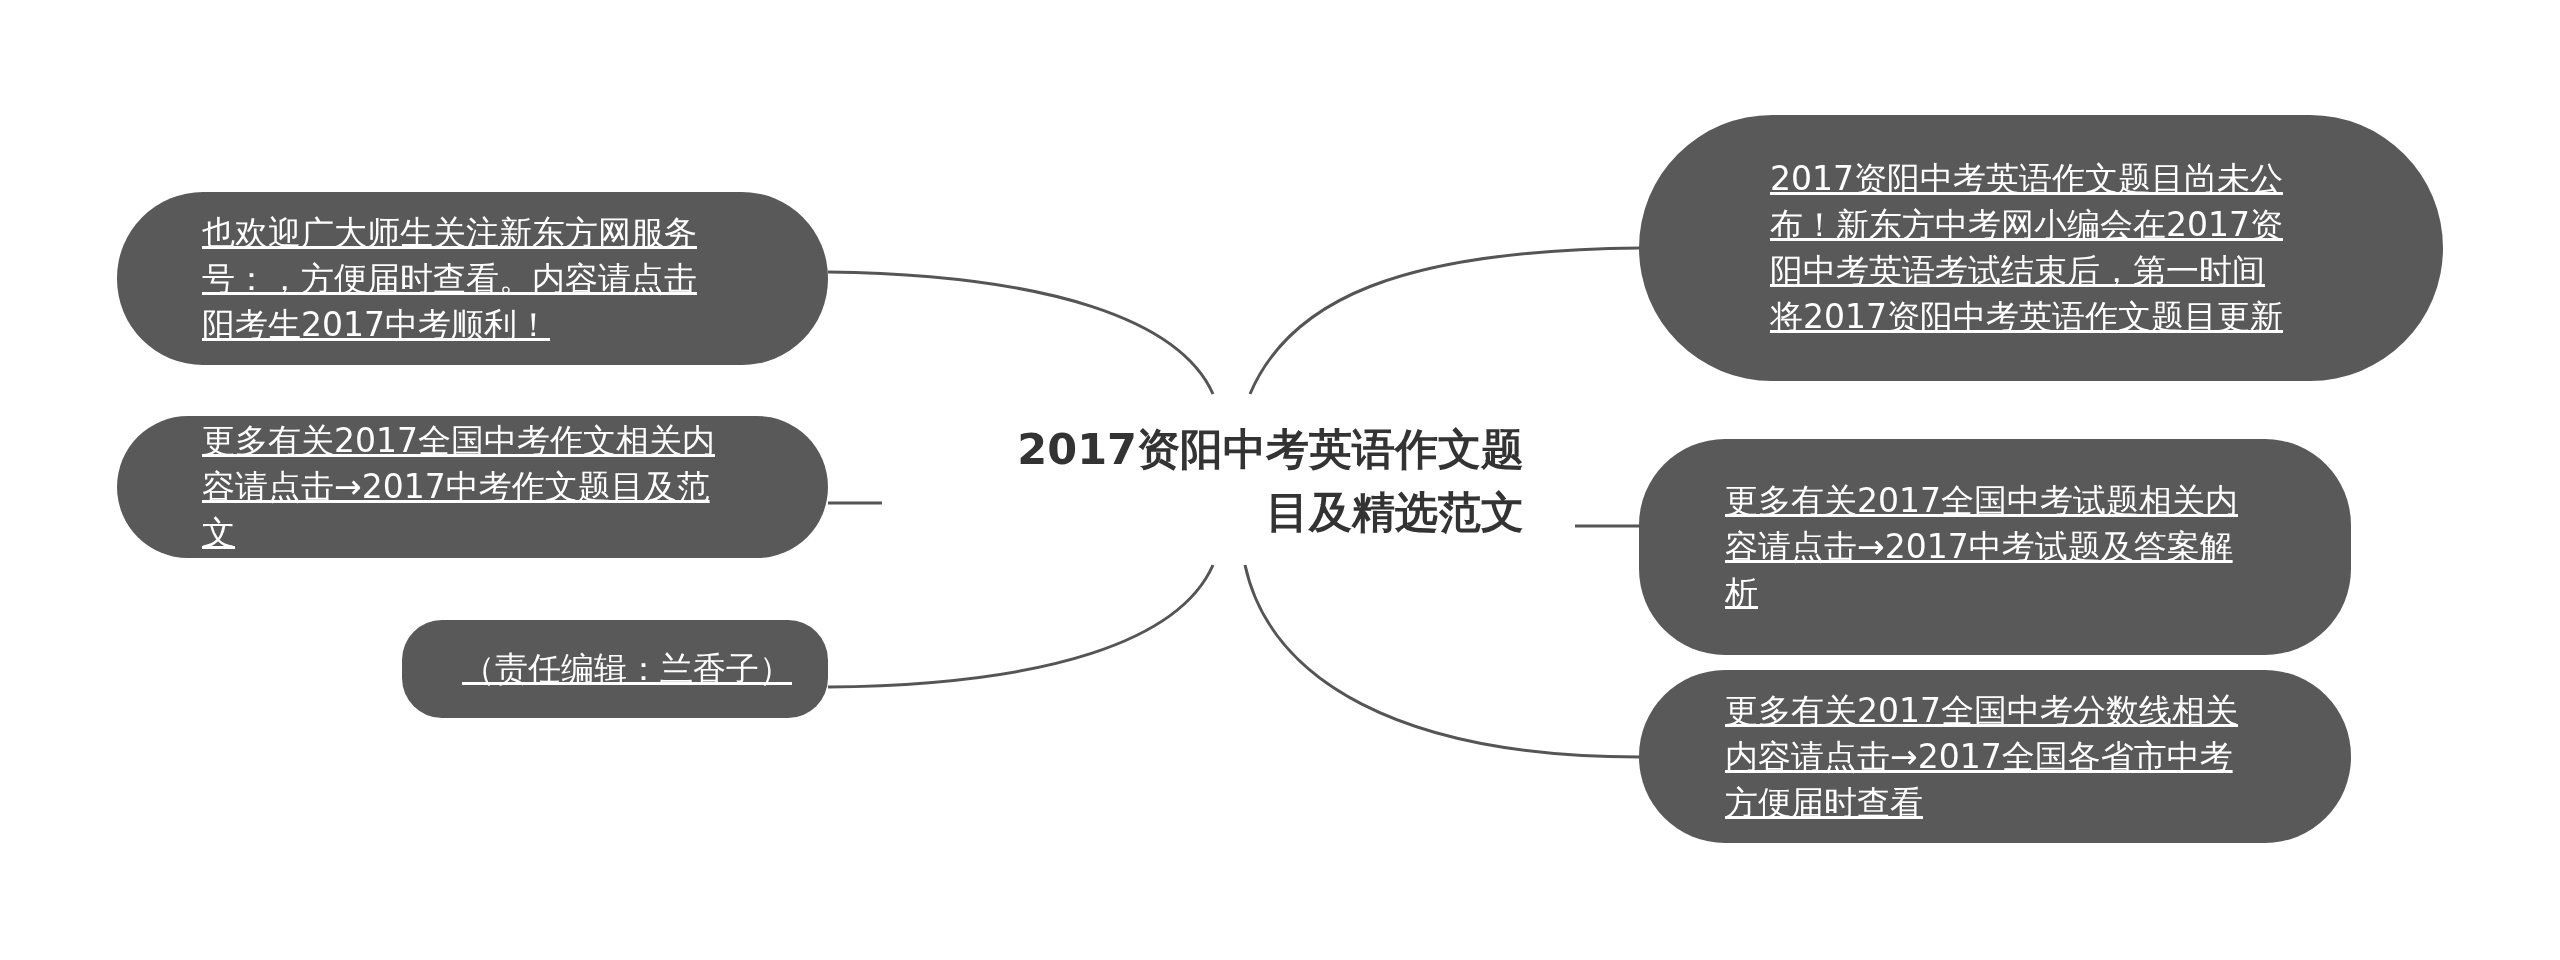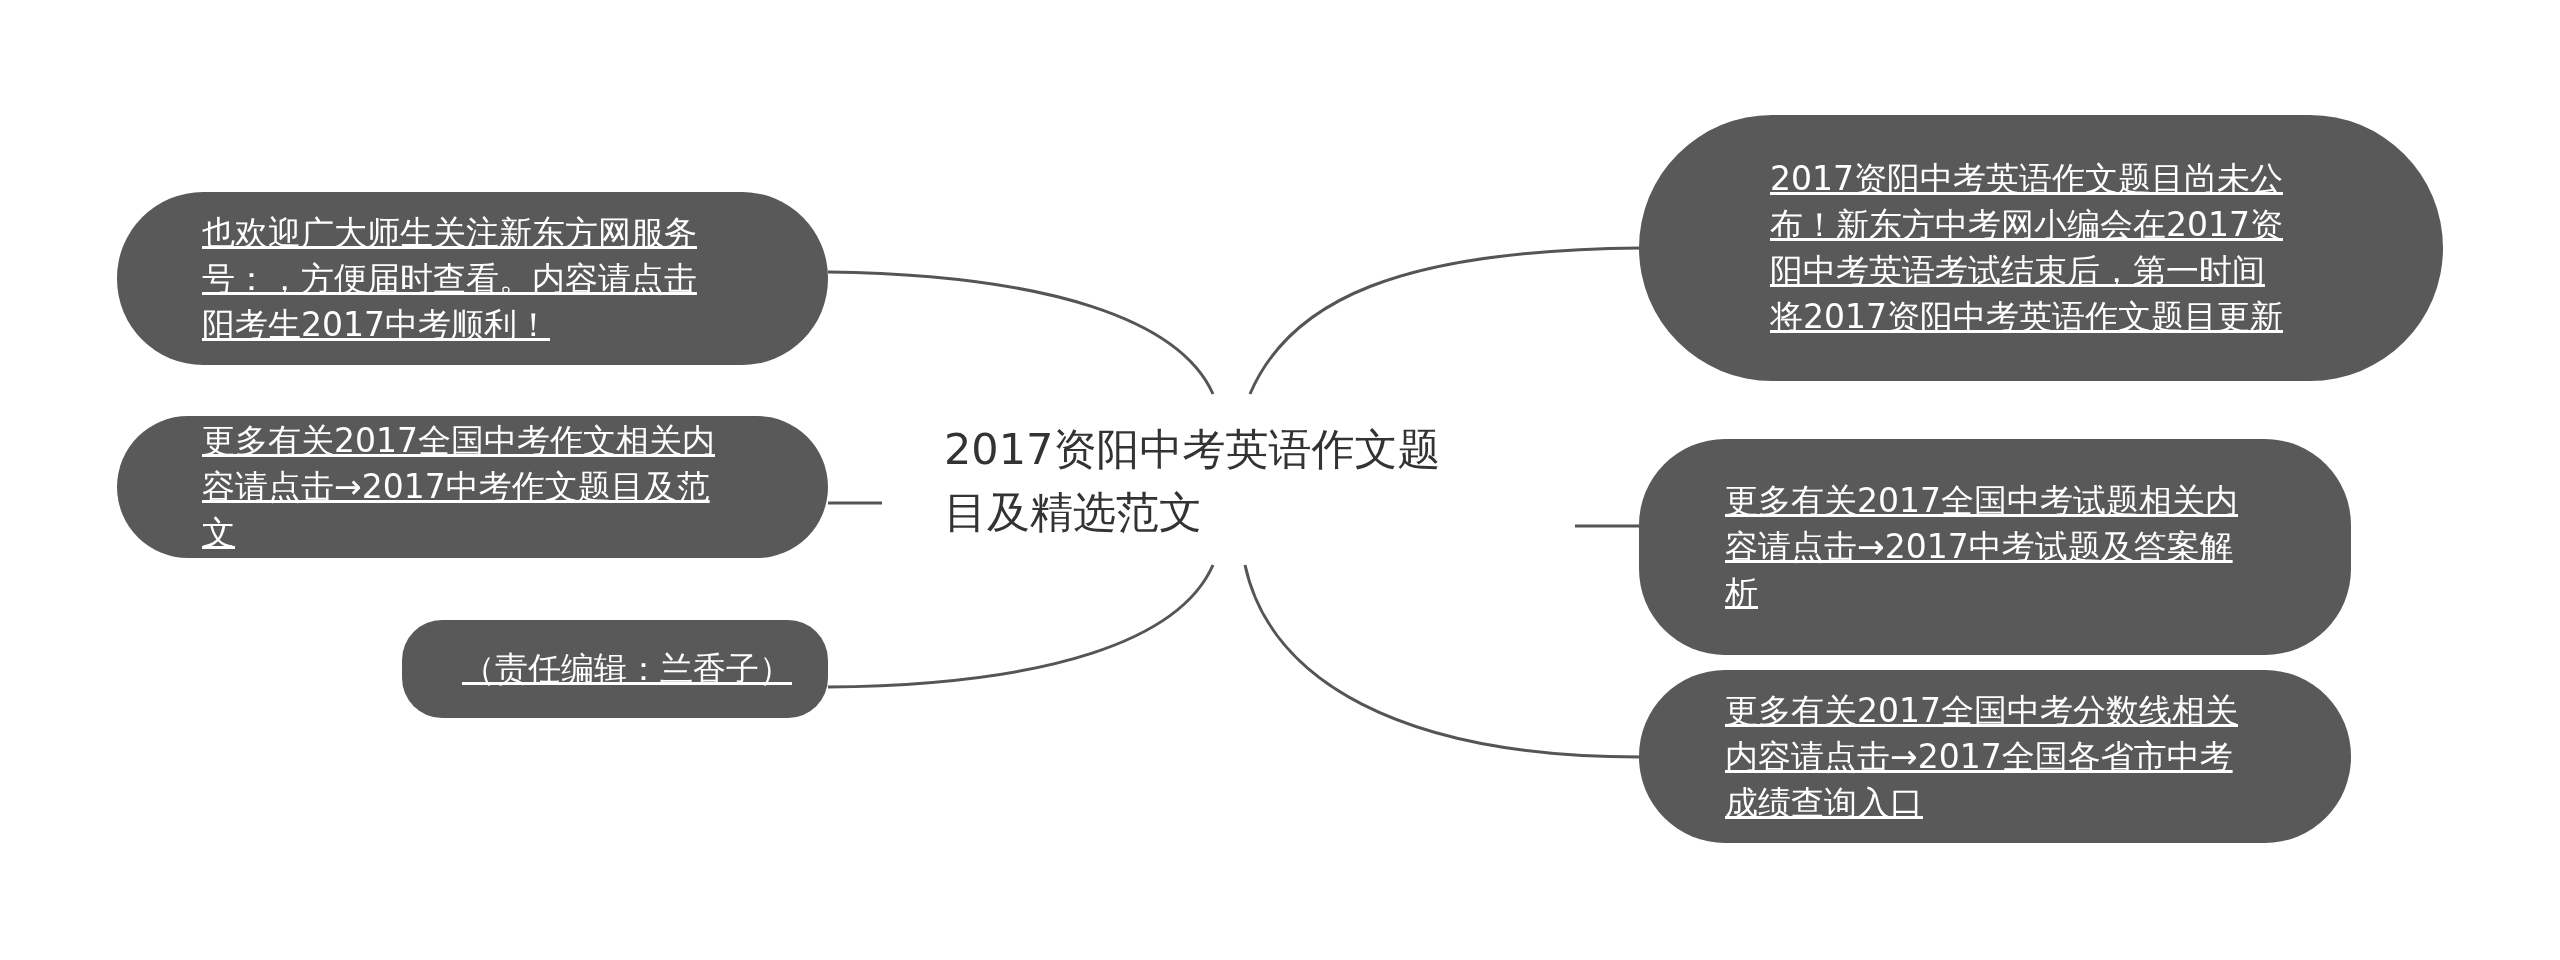--- a/index.html
+++ b/index.html
@@ -52,25 +52,26 @@
   #node-l3 { left: 402px; top: 620px; width: 426px; height: 98px; border-radius: 40px; padding-left: 60px; }
   #node-r1 { left: 1639px; top: 115px; width: 804px; height: 266px; border-radius: 133px; padding-left: 131px; }
   #node-r2 { left: 1639px; top: 439px; width: 712px; height: 216px; border-radius: 86px; padding-left: 86px; }
   #node-r3 { left: 1639px; top: 670px; width: 712px; height: 173px; border-radius: 86px; padding-left: 86px; }
 
   .root {
     position: absolute;
     left: 944px;
     top: 418px;
     width: 580px;
-    text-align: left;
+    text-align: right;
     color: #333333;
     font-size: 43px;
     line-height: 63px;
     white-space: nowrap;
+    font-weight: bold;
   }
   .root .line { display: block; }
 </style>
 </head>
 <body>
 
 <div class="canvas">
 
   <svg class="links" viewBox="0 0 2560 960">
     <path d="M828,272 C1050,275 1180,320 1213,394"></path>
@@ -111,16 +112,16 @@
 
   <div class="node" id="node-r2">
     <span class="line">更多有关2017全国中考试题相关内</span>
     <span class="line">容请点击→2017中考试题及答案解</span>
     <span class="line">析</span>
   </div>
 
   <div class="node" id="node-r3">
     <span class="line">更多有关2017全国中考分数线相关</span>
     <span class="line">内容请点击→2017全国各省市中考</span>
-    <span class="line">成绩查询入口</span>
+    <span class="line">方便届时查看</span>
   </div>
 
 </div>
 
 </body></html>

